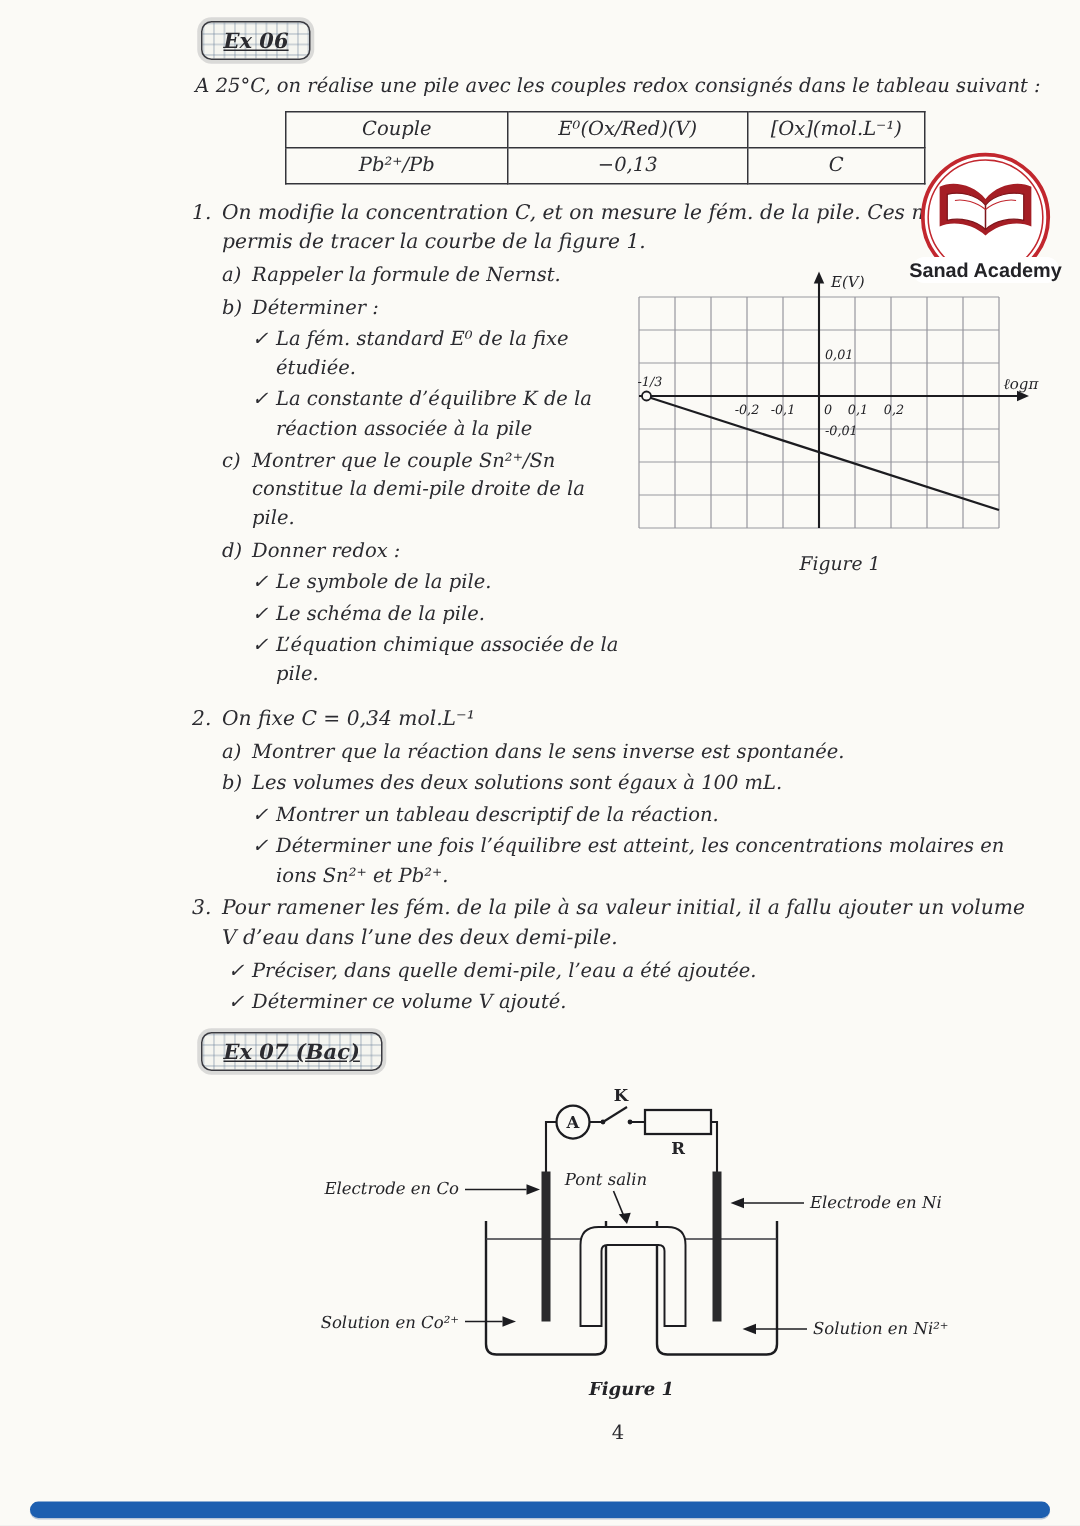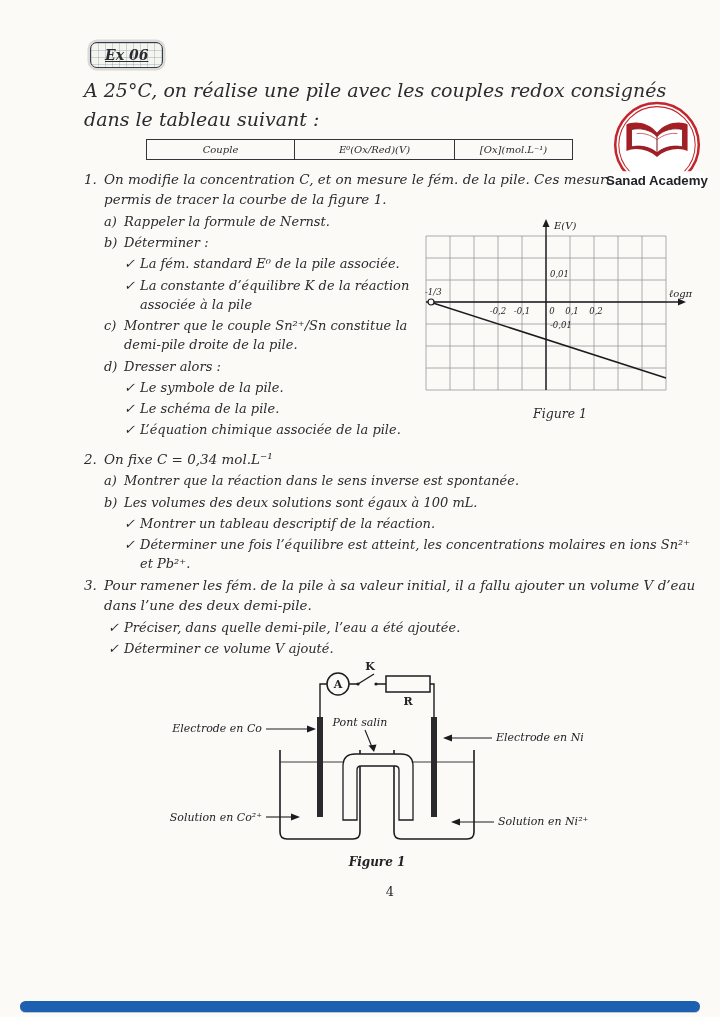--- a/index.html
+++ b/index.html
@@ -2,38 +2,38 @@
 <html><head>
 <meta charset="utf-8">
 <style>
   * { margin:0; padding:0; box-sizing:border-box; }
   html,body { background:#e9e9e9; }
   body { font-family:"DejaVu Serif", serif; }
   .page {
     position:relative; width:720px; height:1017px; margin:0 auto;
     background:#fbfaf6; color:#2b2b30; font-style:italic; overflow:hidden;
   }
-  .content { padding:42px 24px 0 84px; }
+  .content { padding:14px 24px 0 84px;margin-left:44px; }
 
   .ex-box {
     display:inline-block; padding:2px 14px 3px; margin:0 0 8px 6px;
     border:1.6px solid #3a3a40; border-radius:7px;
     box-shadow:0 0 0 2.5px rgba(70,70,85,.18);
     background-color:#f5f5f0;
     background-image:
       linear-gradient(rgba(110,130,155,.30) 1px, transparent 1px),
       linear-gradient(90deg, rgba(110,130,155,.30) 1px, transparent 1px);
     background-size:7px 7px;
   }
   .ex-box span { font-weight:bold; text-decoration:underline; font-size:14px; }
 
-  p.lead { font-size:19px; line-height:1.5; margin-bottom:4px; }
+  p.lead { font-size:13px; line-height:1.5; margin-bottom:4px;text-align:center; }
 
   table.redox {
-    border-collapse:collapse; margin:6px 0 10px 62px; font-size:10px;
+    border-collapse:collapse; margin:6px 0 10px 62px; font-size:13px;
   }
   table.redox th, table.redox td {
     border:1.3px solid #34343a; text-align:center; padding:4px 10px;
     font-weight:normal;
   }
   table.redox th:nth-child(1), table.redox td:nth-child(1){ width:148px; }
   table.redox th:nth-child(2), table.redox td:nth-child(2){ width:160px; }
   table.redox th:nth-child(3), table.redox td:nth-child(3){ width:118px; }
 
   .item { display:flex; font-size:13.5px; line-height:1.48; margin-bottom:2px; }
@@ -112,53 +112,58 @@
 
     <table class="redox">
       <thead>
         <tr>
           <th>Couple</th>
           <th>E⁰(Ox/Red)(V)</th>
           <th>[Ox](mol.L⁻¹)</th>
         </tr>
       </thead>
       <tbody>
+        <tr>
+          <td>Pb²⁺/Pb</td>
+          <td>−0,13</td>
+          <td>C</td>
+        </tr>
       </tbody>
     </table>
 
     <div class="item">
       <span class="num">1.</span>
       <span class="txt">On modifie la concentration C, et on mesure le fém. de la pile. Ces mesures ont permis de tracer la courbe de la figure 1.</span>
     </div>
 
     <div class="row2">
       <div class="colL">
         <div class="item sub">
           <span class="num">a)</span>
           <span class="txt">Rappeler la formule de Nernst.</span>
         </div>
         <div class="item sub">
           <span class="num">b)</span>
           <span class="txt">Déterminer :</span>
         </div>
         <div class="item chk">
           <span class="num">✓</span>
-          <span class="txt">La fém. standard E⁰ de la pile associée.</span>
+          <span class="txt">La fém. standard E⁰ de la fixe étudiée.</span>
         </div>
         <div class="item chk">
           <span class="num">✓</span>
           <span class="txt">La constante d’équilibre K de la réaction associée à la pile</span>
         </div>
         <div class="item sub">
           <span class="num">c)</span>
           <span class="txt">Montrer que le couple Sn²⁺/Sn constitue la demi-pile droite de la pile.</span>
         </div>
         <div class="item sub">
           <span class="num">d)</span>
-          <span class="txt">Dresser alors :</span>
+          <span class="txt">Donner redox :</span>
         </div>
         <div class="item chk">
           <span class="num">✓</span>
           <span class="txt">Le symbole de la pile.</span>
         </div>
         <div class="item chk">
           <span class="num">✓</span>
           <span class="txt">Le schéma de la pile.</span>
         </div>
         <div class="item chk">
@@ -219,20 +224,23 @@
     <div class="item chk3">
       <span class="num">✓</span>
       <span class="txt">Préciser, dans quelle demi-pile, l’eau a été ajoutée.</span>
     </div>
     <div class="item chk3">
       <span class="num">✓</span>
       <span class="txt">Déterminer ce volume V ajouté.</span>
     </div>
 
     
+    <div class="ex-box mt8">
+      <span>Ex 07 (Bac)</span>
+    </div>
 
 
     
     <div class="circuit-wrap">
       <svg class="circuit" viewBox="0 0 432 212" width="432">
 
         <path class="wire" d="M165 22 H158 V58 M187 22 H196 M214 22 H224 M268 22 H272 V58"></path>
 
         <circle class="comp" cx="176" cy="22" r="11"></circle>
         <text class="complbl" x="176" y="26" text-anchor="middle">A</text>

